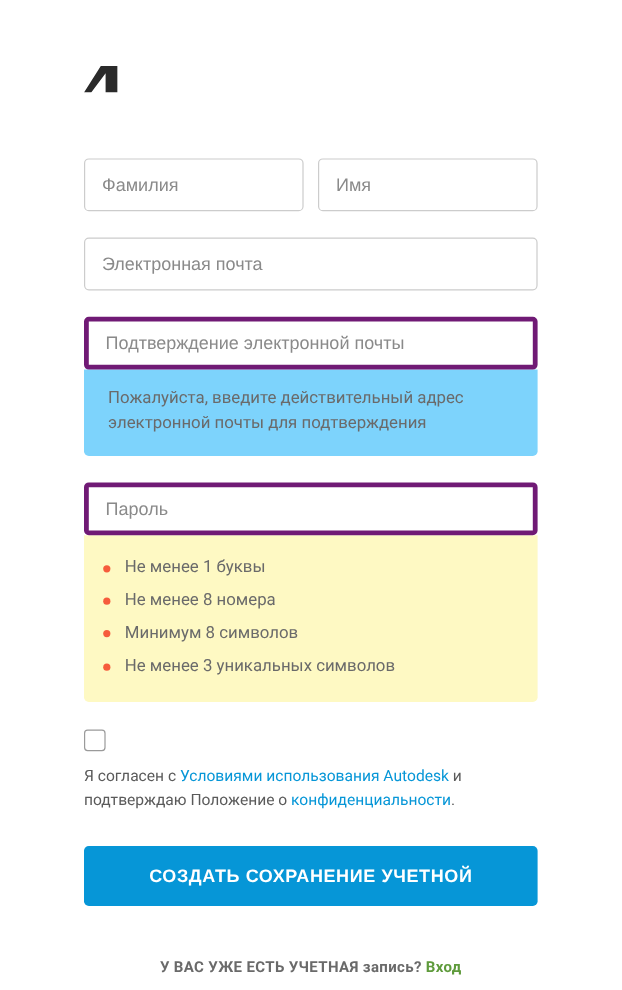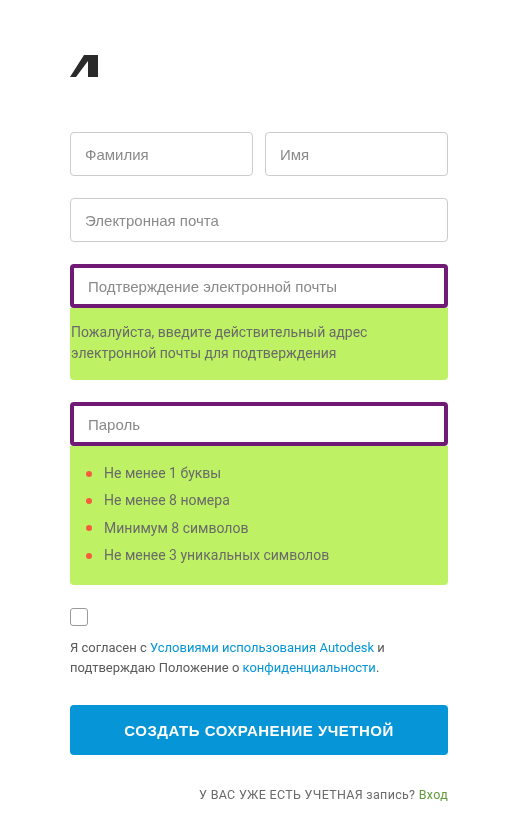--- a/index.html
+++ b/index.html
@@ -46,30 +46,30 @@
     background: #fff;
   }
   input::placeholder {
     color: #8a8a8a;
     font-size: 15px;
   }
   input.error {
     border: 4px solid #701a75;
   }
   .hint-box {
-    background: #bef264;
-    padding: 14px 16px 16px 1px;
+    background: #7dd3fc;
+    padding: 14px 16px 16px 20px;
     font-size: 14px;
     color: #6a6a6a;
     line-height: 1.5;
     border-radius: 0 0 4px 4px;
     margin-top: 0;
   }
   .rules-box {
-    background: #bef264;
+    background: #fef9c3;
     padding: 14px 16px 16px 16px;
     border-radius: 0 0 4px 4px;
     margin-top: 0;
   }
   .rule {
     display: flex;
     align-items: center;
     font-size: 14px;
     color: #6a6a6a;
     line-height: 1.95;
@@ -115,25 +115,26 @@
     color: #ffffff;
     border: none;
     border-radius: 4px;
     font-size: 15px;
     font-weight: 700;
     letter-spacing: 0.5px;
     cursor: pointer;
     text-transform: uppercase;
   }
   .footer {
-    margin-top: 32px;
-    text-align: right;
+    margin-top: 44px;
+    text-align: center;
     font-size: 12.5px;
     color: #6a6a6a;
     letter-spacing: 0.3px;
+    font-weight: bold;
   }
   .footer .link2 {
     color: #5f9b3c;
     cursor: pointer;
   }
 </style>
 </head>
 <body>
 
 

